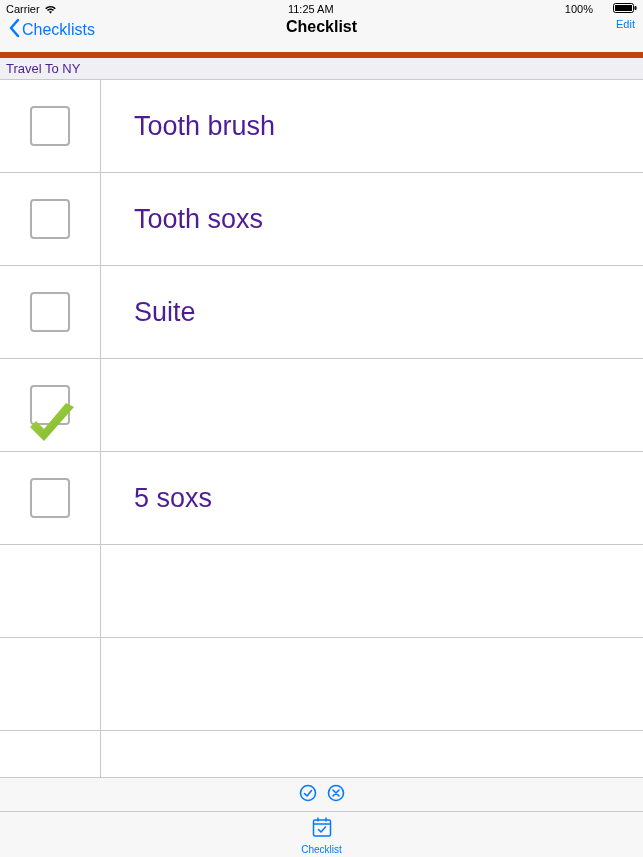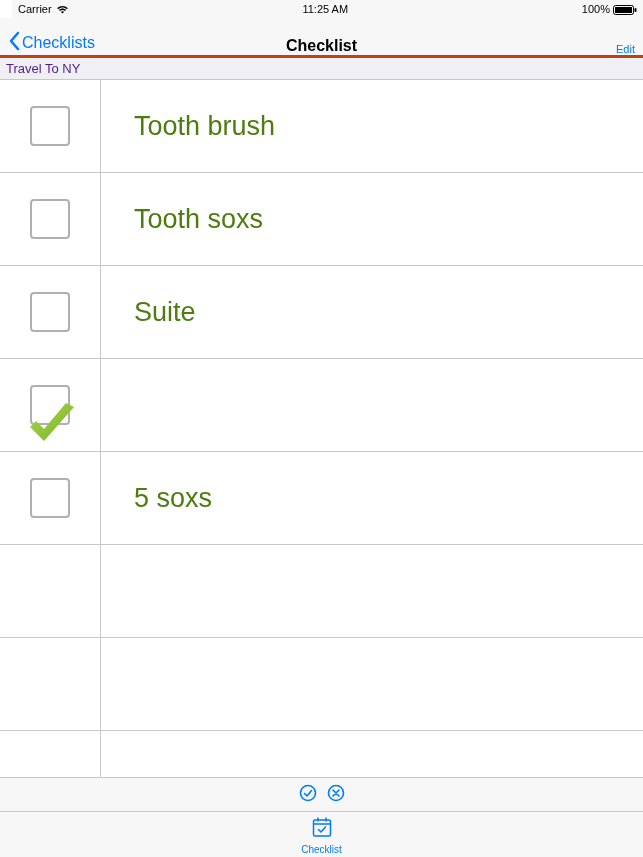--- a/index.html
+++ b/index.html
@@ -18,42 +18,41 @@
     }
     
     .status-bar {
       height: 17px;
       display: flex;
       align-items: center;
       justify-content: space-between;
       padding: 9px 6px;
       font-size: 11px;
       background: #f7f7f7;
-      margin-left: 12px;
     }
     .status-left {
       display: flex;
       align-items: center;
       gap: 4px;
     }
     .status-right {
       display: flex;
-      align-items: flex-end;
-      gap: 3px;
+      align-items: flex-start;
+      gap: 20px;
     }
     .wifi-icon svg, .battery-icon svg { display: block; }
     
     .nav-bar {
       height: 40px;
       display: flex;
-      align-items: flex-end;
+      align-items: flex-start;
       justify-content: space-between;
       padding: 0 8px;
       background: #f7f7f7;
-      border-bottom: 3px solid #c2410c;
+      border-bottom: 6px solid #c2410c;
       position: relative;
     }
     .nav-back {
       display: flex;
       align-items: center;
       color: #007aff;
       font-size: 16px;
       cursor: pointer;
     }
     .nav-back svg { margin-right: 2px; }
@@ -114,21 +113,21 @@
       background: #fff;
     }
     .checkmark {
       position: absolute;
       left: 22px;
       top: 14px;
     }
     .item-label {
       font-size: 27px;
       font-weight: 400;
-      color: #4d7c0f;
+      color: #4c1d95;
       padding-left: 34px;
     }
     .empty-row {
       height: 93px;
       border-bottom: 1px solid #c8c8c8;
     }
     
     .toolbar {
       height: 34px;
       border-top: 1px solid #c8c8c8;

